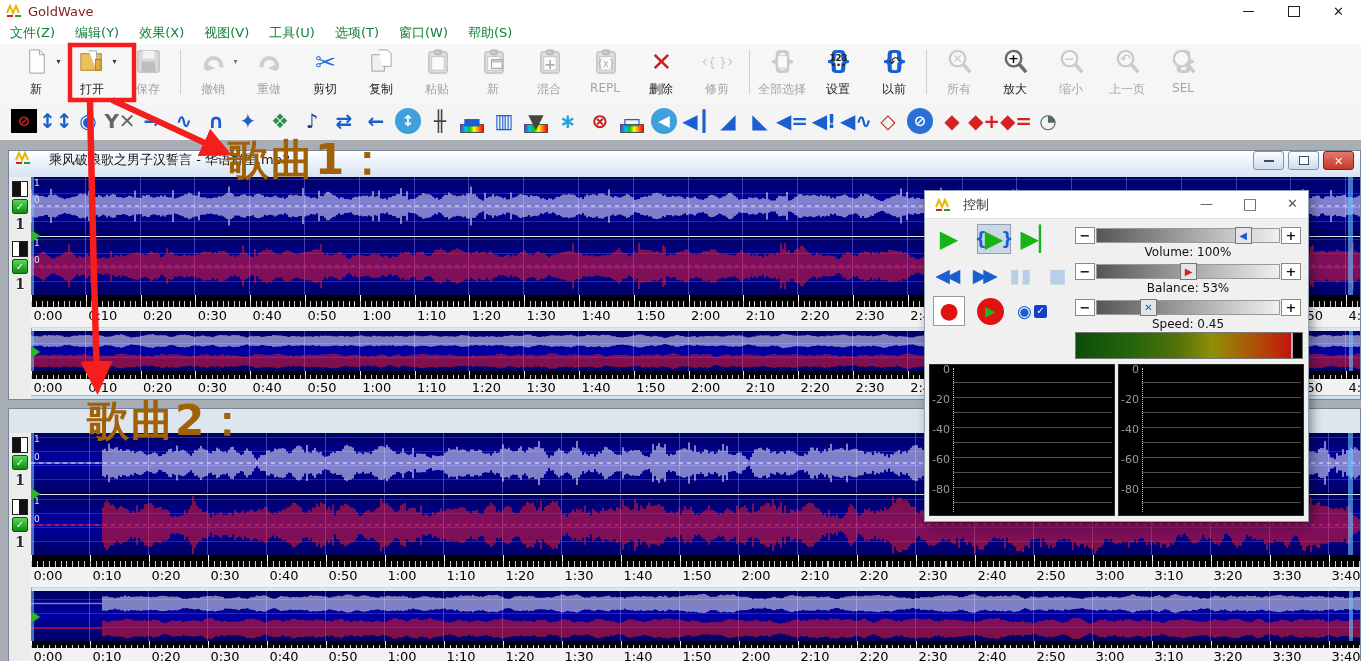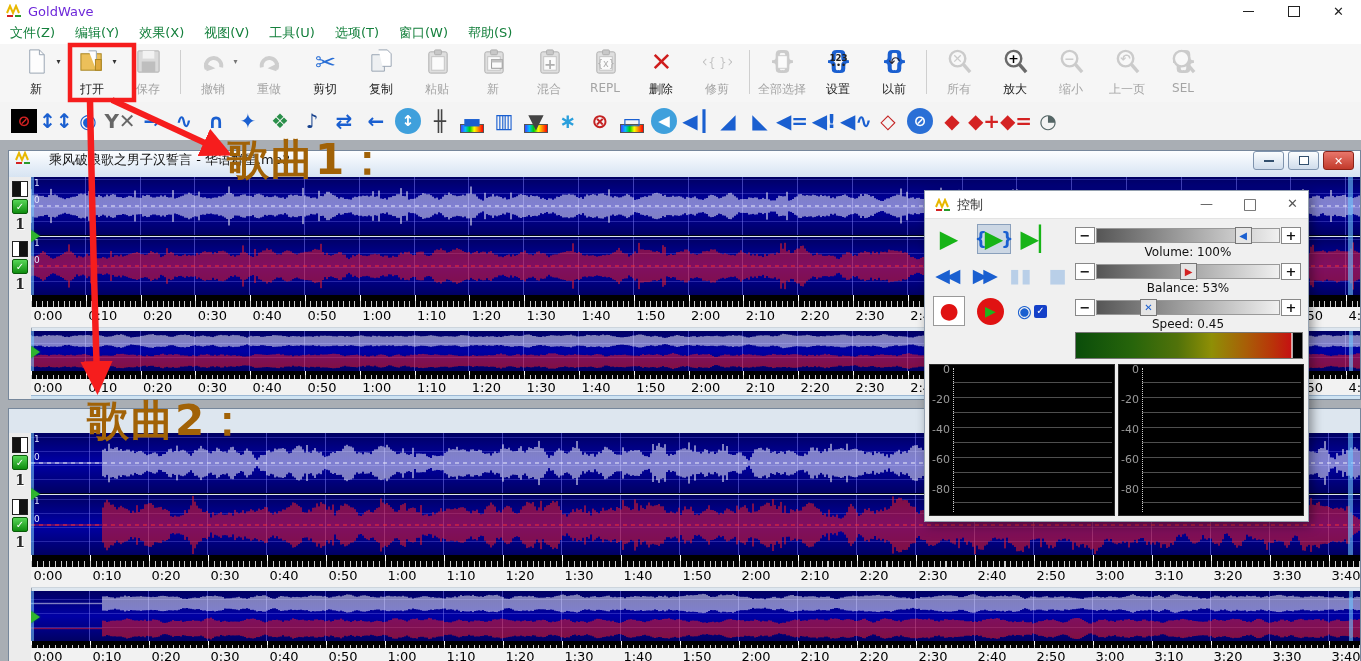--- a/index.html
+++ b/index.html
@@ -2,21 +2,21 @@
 <html><head>
 <meta charset="utf-8">
 <style>
   html,body{margin:0;padding:0}
   body{width:1361px;height:661px;position:relative;overflow:hidden;background:#fff;
        font-family:"DejaVu Sans","Liberation Sans",sans-serif;font-size:13px;color:#111;
        -webkit-font-smoothing:antialiased}
   svg{display:block}
   
   #titlebar{position:absolute;left:0;top:0;right:0;height:22px;background:#fff;display:flex;align-items:center;padding-left:6px;gap:6px}
-  #apptitle{font-size:13px;color:#6d28d9}
+  #apptitle{font-size:13px;color:#7f1d1d}
   .syswin{margin-left:auto;display:flex}
   .wb{width:45px;height:22px;display:flex;align-items:center;justify-content:center;color:#222}
   .wb i{display:block}
   .gb-min{width:11px;border-top:1.6px solid #222}
   .gb-max{width:10px;height:9px;border:1.4px solid #222}
   .gb-x::before{content:"✕";font-size:13px;color:#222}
   #menubar{position:absolute;left:0;top:22px;right:0;height:22px;background:#fff;display:flex;border-bottom:1px solid #eee}
   .mi{padding:2px 10px;color:#15803d}
   
   #toolbar1{position:absolute;left:0;top:44px;right:0;height:58px;background:#f6f6f6;display:flex;align-items:flex-start;padding:2px 0 0 8px;border-bottom:1px solid #e2e2e2}
@@ -79,21 +79,21 @@
     background-size:100% 50%,100% 100%;background-position:0 100%,0 0;background-repeat:repeat-x}
   .ruler{position:absolute;left:0;right:0;background:#f2f2f2;color:#000;font-size:13px;border-bottom:1px solid #cdd5dd;overflow:hidden}
   .tl{position:absolute;top:1px;width:36px;text-align:center;white-space:nowrap}
   .scroll{position:absolute;left:0;right:0;background:#cfe3f2;border-top:1px solid #9cb8d4}
   .cstrip{position:absolute;background:rgba(120,205,255,.55);z-index:3}
   .sstrip{position:absolute;background:rgba(110,195,255,.6);z-index:3}
   .pmark{position:absolute;left:0;width:0;height:0;border-left:9px solid #2fb52f;border-top:6px solid transparent;border-bottom:6px solid transparent;z-index:4;filter:drop-shadow(0 0 1px #063)}
   
   #panel{position:absolute;left:924px;top:50px;width:383px;height:330px;background:#f0f0f0;border:1px solid #96a2b0;
          box-shadow:3px 4px 10px rgba(0,0,0,.4);z-index:10}
-  .ptitle{height:27px;background:#fff;display:flex;align-items:center;gap:6px;padding:0 10px;font-size:13px;color:#333;border-bottom:1px solid #e3e3e3}
+  .ptitle{height:27px;background:#fff;display:flex;align-items:center;gap:12px;padding:0 10px;font-size:13px;color:#333;border-bottom:1px solid #e3e3e3}
   .pwb{margin-left:auto;display:flex;gap:30px;color:#555}
   .pg{font-size:13px;line-height:1}
   .pg-min::before{content:"—"}
   .pg-max::before{content:"□";font-size:15px}
   .pg-x::before{content:"✕"}
   .pbtns{position:absolute;left:8px;top:33px;width:138px}
   .prow{display:flex;gap:12px;align-items:center;margin-bottom:7px}
   .pb{width:32px;height:28px;display:flex;align-items:center;justify-content:center;font-size:24px;line-height:1}
   .pb.green{color:#17b417}
   .pb.pressed{background:#ccd7e4;border:1px solid #8aa0bc;color:#17b417}

